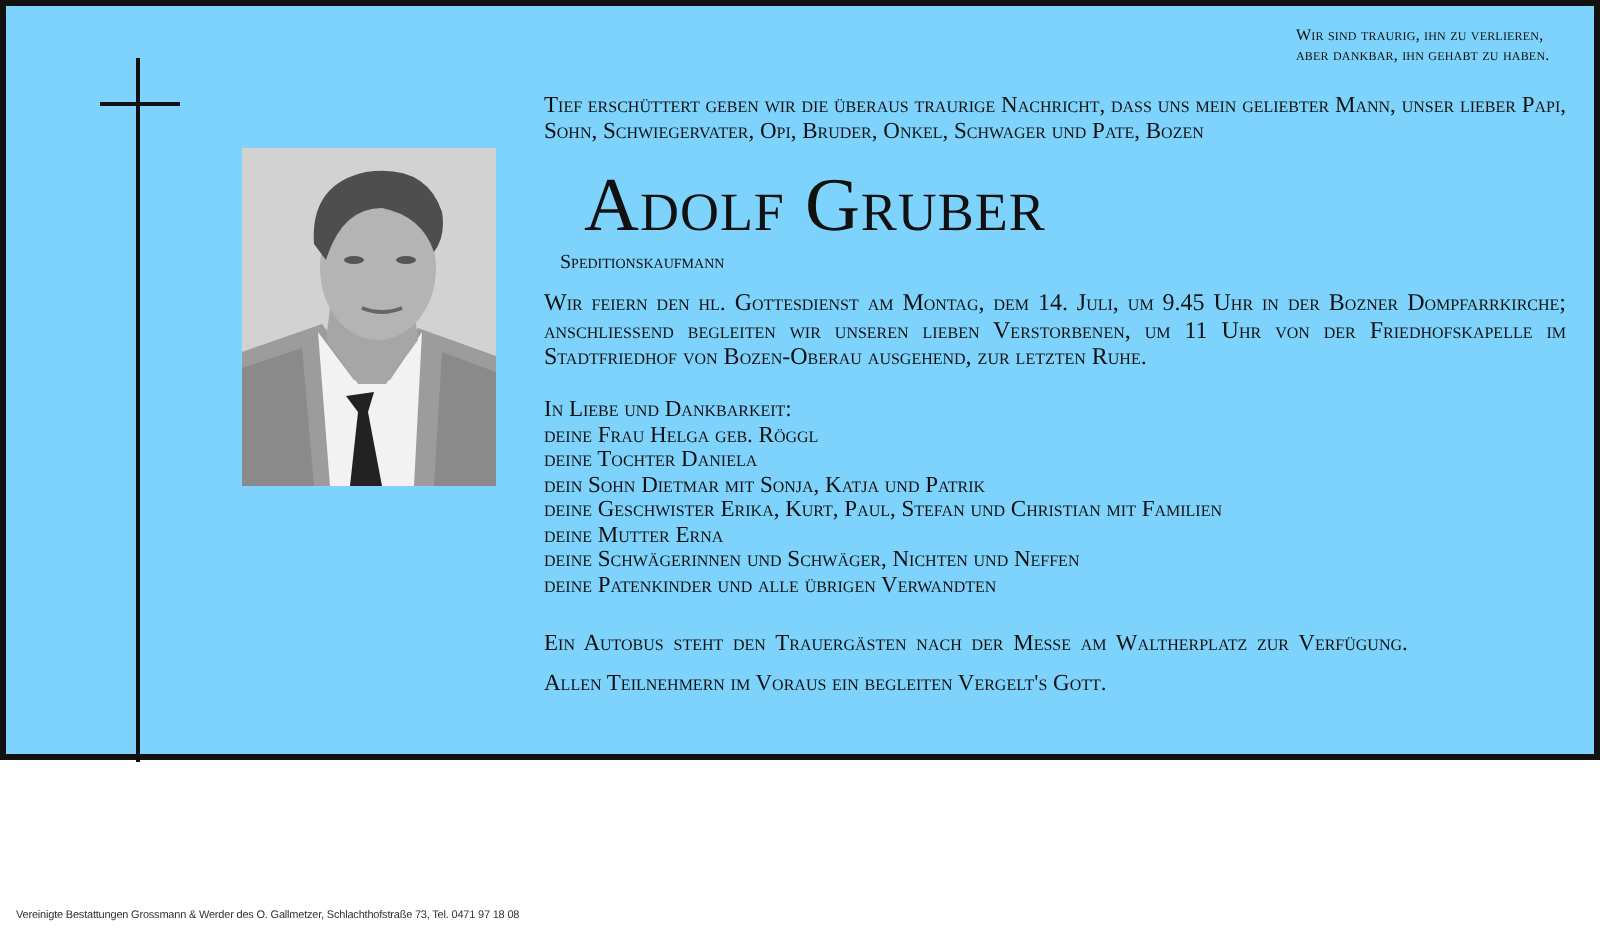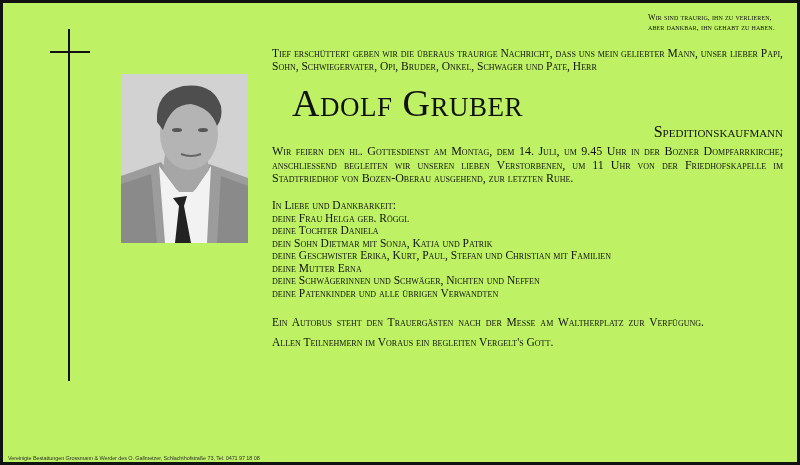--- a/index.html
+++ b/index.html
@@ -1,22 +1,22 @@
 <!DOCTYPE html>
 <html><head>
   <meta charset="utf-8">
   <style>
     html, body { margin: 0; padding: 0; }
     body {
       width: 800px; height: 465px; overflow: hidden; background: #ffffff;
       font-family: "Liberation Serif", "DejaVu Serif", serif; color: #111;
     }
     .card {
-      position: absolute; left: 0; top: 0; width: 800px; height: 465px;
-      box-sizing: border-box; border: 3px solid #111; border-bottom-width: 3px; background: #bef264;
+      position: absolute; left: 0; top: 0; width: 800px; height: 380px;
+      box-sizing: border-box; border: 3px solid #111; border-bottom-width: 3px; background: #7dd3fc;
     }
     .motto {
       position: absolute; left: 645px; top: 10px; width: 150px;
       font-size: 8px; line-height: 10px; font-variant: small-caps; letter-spacing: 0.1px;
     }
     .cross-v { position: absolute; left: 65px; top: 26px; width: 2px; height: 352px; background: #111; }
     .cross-h { position: absolute; left: 47px; top: 48px; width: 40px; height: 2px; background: #111; }
     .photo {
       position: absolute; left: 118px; top: 71px; width: 127px; height: 169px;
       background: #d4d4d4; overflow: hidden;
@@ -25,21 +25,21 @@
     .text {
       position: absolute; left: 269px; top: 44px; width: 511px;
       font-size: 11.5px; line-height: 13px; font-variant: small-caps;
     }
     .text p { margin: 0; }
     .intro { text-align: justify; }
     .name {
       text-align: left; font-size: 38px; line-height: 40px; margin-top: 10px !important;
       font-variant: small-caps; letter-spacing: 0.5px; padding-left: 20px;
     }
-    .profession { text-align: right; font-size: 16px; margin-top: 2px !important; padding-left: 8px; font-family: Liberation Serif, serif; }
+    .profession { text-align: left; font-size: 10px; margin-top: 2px !important; padding-left: 8px; font-family: Liberation Serif, serif; }
     .age { margin-top: 13px !important; }
     .service { margin-top: 7px !important; text-align: justify; font-size: 12px; line-height: 13.5px; }
     .place-date { margin-top: 13px !important; letter-spacing: 0.3px; }
     .mourners-title { margin-top: 13px !important; }
     .mourners { list-style: none; margin: 0; padding: 0; }
     .mourners li { line-height: 12.5px; }
     .bus { margin-top: 17px !important; text-align: justify; word-spacing: 2px; }
     .thanks { margin-top: 7px !important; }
     .footer {
       position: absolute; left: 5px; top: 452px; font-family: "Liberation Sans", sans-serif;
@@ -78,21 +78,21 @@
       <ellipse cx="68" cy="60" rx="29" ry="36" fill="#b4b4b4"></ellipse>
       <ellipse cx="56" cy="56" rx="5" ry="2" fill="#555"></ellipse>
       <ellipse cx="82" cy="56" rx="5" ry="2" fill="#555"></ellipse>
       <path d="M60 80 Q70 84 80 80" stroke="#666" stroke-width="2" fill="none"></path>
 
       <path d="M36 48 Q34 18 62 12 Q92 8 100 32 Q102 44 96 52 Q90 34 70 30 Q50 30 42 56 Z" fill="#4e4e4e"></path>
     </svg>
   </div>
 
   <div class="text">
-    <p class="intro">Tief erschüttert geben wir die überaus traurige Nachricht, dass uns mein geliebter Mann, unser lieber Papi, Sohn, Schwiegervater, Opi, Bruder, Onkel, Schwager und Pate, Herr</p>
+    <p class="intro">Tief erschüttert geben wir die überaus traurige Nachricht, dass uns mein geliebter Mann, unser lieber Papi, Sohn, Schwiegervater, Opi, Bruder, Onkel, Schwager und Pate, Bozen</p>
     <p class="name">Adolf Gruber</p>
     <p class="profession">Speditionskaufmann</p>
     <p class="service">Wir feiern den hl. Gottesdienst am Montag, dem 14. Juli, um 9.45 Uhr in der Bozner Dompfarrkirche; anschliessend begleiten wir unseren lieben Verstorbenen, um 11 Uhr von der Friedhofskapelle im Stadtfriedhof von Bozen-Oberau ausgehend, zur letzten Ruhe.</p>
     <p class="mourners-title">In Liebe und Dankbarkeit:</p>
     <ul class="mourners">
       <li>deine Frau Helga geb. Röggl</li>
       <li>deine Tochter Daniela</li>
       <li>dein Sohn Dietmar mit Sonja, Katja und Patrik</li>
       <li>deine Geschwister Erika, Kurt, Paul, Stefan und Christian mit Familien</li>
       <li>deine Mutter Erna</li>

